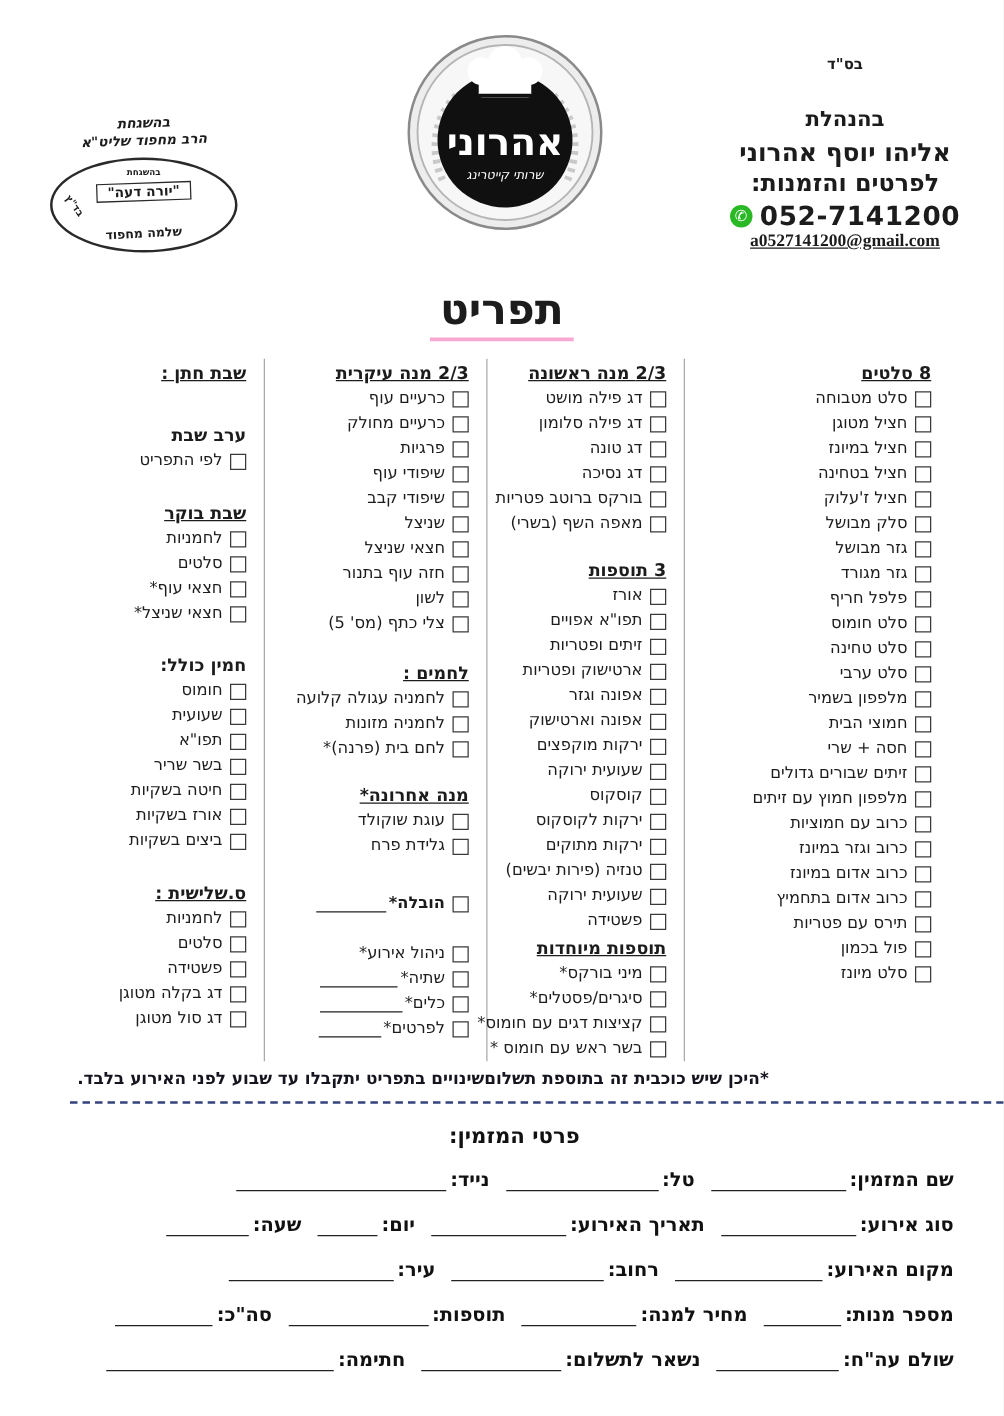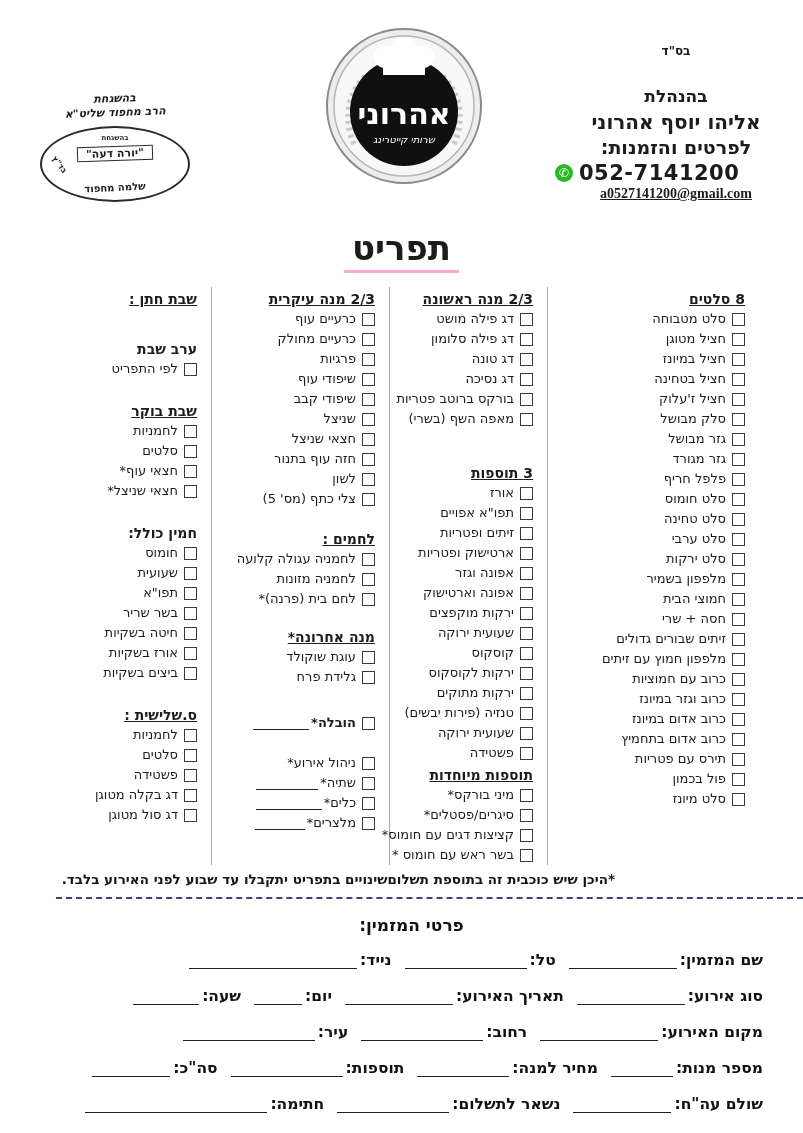--- a/index.html
+++ b/index.html
@@ -7,21 +7,21 @@
     width:803px;height:1133px;background:#ffffff;position:relative;overflow:hidden;
     font-family:"DejaVu Sans","Liberation Sans",sans-serif;color:#1c1c1c;margin:0 auto;
   }
   
   .header{position:relative;height:228px;}
   .contact{position:absolute;right:6px;top:44px;width:242px;text-align:center;direction:rtl;}
   .bsd{font-size:12px;font-weight:bold;margin-bottom:26px;}
   .mgmt1{font-size:17px;font-weight:bold;line-height:1.45;}
   .mgmt2{font-size:20px;font-weight:bold;line-height:1.3;}
   .mgmt3{font-size:19px;font-weight:bold;line-height:1.3;}
-  .phone-row{display:flex;direction:ltr;align-items:center;gap:6px;margin-top:2px;}
+  .phone-row{display:flex;direction:ltr;justify-content:center;align-items:center;gap:6px;margin-top:2px;}
   .wa-icon{width:18px;height:18px;border-radius:50%;background:var(--whatsapp-green,#2bb826);
     color:#fff;font-size:12px;line-height:18px;display:inline-block;text-align:center;}
   .wa-icon::before{content:"✆";}
   .phone{font-size:21px;font-weight:bold;letter-spacing:.5px;}
   .email{font-size:14px;font-weight:bold;text-decoration:underline;direction:ltr;margin-top:1px;font-family:Liberation Serif, serif;}
   
   .logo{position:absolute;left:324px;top:26px;}
   .logo-sub{font-style:italic;}
   
   .stamp-block{position:absolute;left:26px;top:92px;width:178px;text-align:center;direction:rtl;}
@@ -166,24 +166,20 @@
           <div class="item">
             <span class="cb"></span>
             <span class="lab">סלט טחינה</span>
           </div>
           <div class="item">
             <span class="cb"></span>
             <span class="lab">סלט ערבי</span>
           </div>
           <div class="item">
             <span class="cb"></span>
-            <span class="lab">סלט ירקות</span>
-          </div>
-          <div class="item">
-            <span class="cb"></span>
             <span class="lab">מלפפון בשמיר</span>
           </div>
           <div class="item">
             <span class="cb"></span>
             <span class="lab">חמוצי הבית</span>
           </div>
           <div class="item">
             <span class="cb"></span>
             <span class="lab">חסה + שרי</span>
           </div>
@@ -246,21 +242,21 @@
           </div>
           <div class="item">
             <span class="cb"></span>
             <span class="lab">בורקס ברוטב פטריות</span>
           </div>
           <div class="item">
             <span class="cb"></span>
             <span class="lab">מאפה השף (בשרי)</span>
           </div>
         </div>
-        <div class="section" style="margin-top: 34px;">
+        <div class="section" style="margin-top: 18px;">
           <div class="sec-title">3 תוספות</div>
           <div class="item">
             <span class="cb"></span>
             <span class="lab">אורז</span>
           </div>
           <div class="item">
             <span class="cb"></span>
             <span class="lab">תפו"א אפויים</span>
           </div>
           <div class="item">
@@ -419,21 +415,21 @@
             <span class="lab">שתיה*</span>
             <span class="blank" style="width: 62px;"></span>
           </div>
           <div class="item">
             <span class="cb"></span>
             <span class="lab">כלים*</span>
             <span class="blank" style="width: 66px;"></span>
           </div>
           <div class="item">
             <span class="cb"></span>
-            <span class="lab">מלצרים*</span>
+            <span class="lab">לפרטים*</span>
             <span class="blank" style="width: 50px;"></span>
           </div>
         </div>
       </div>
       <div class="col col-shabbat">
         <div class="section first">
           <div class="sec-title">שבת חתן :</div>
           <div class="sec-subtitle">ערב שבת</div>
           <div class="item">
             <span class="cb"></span>

